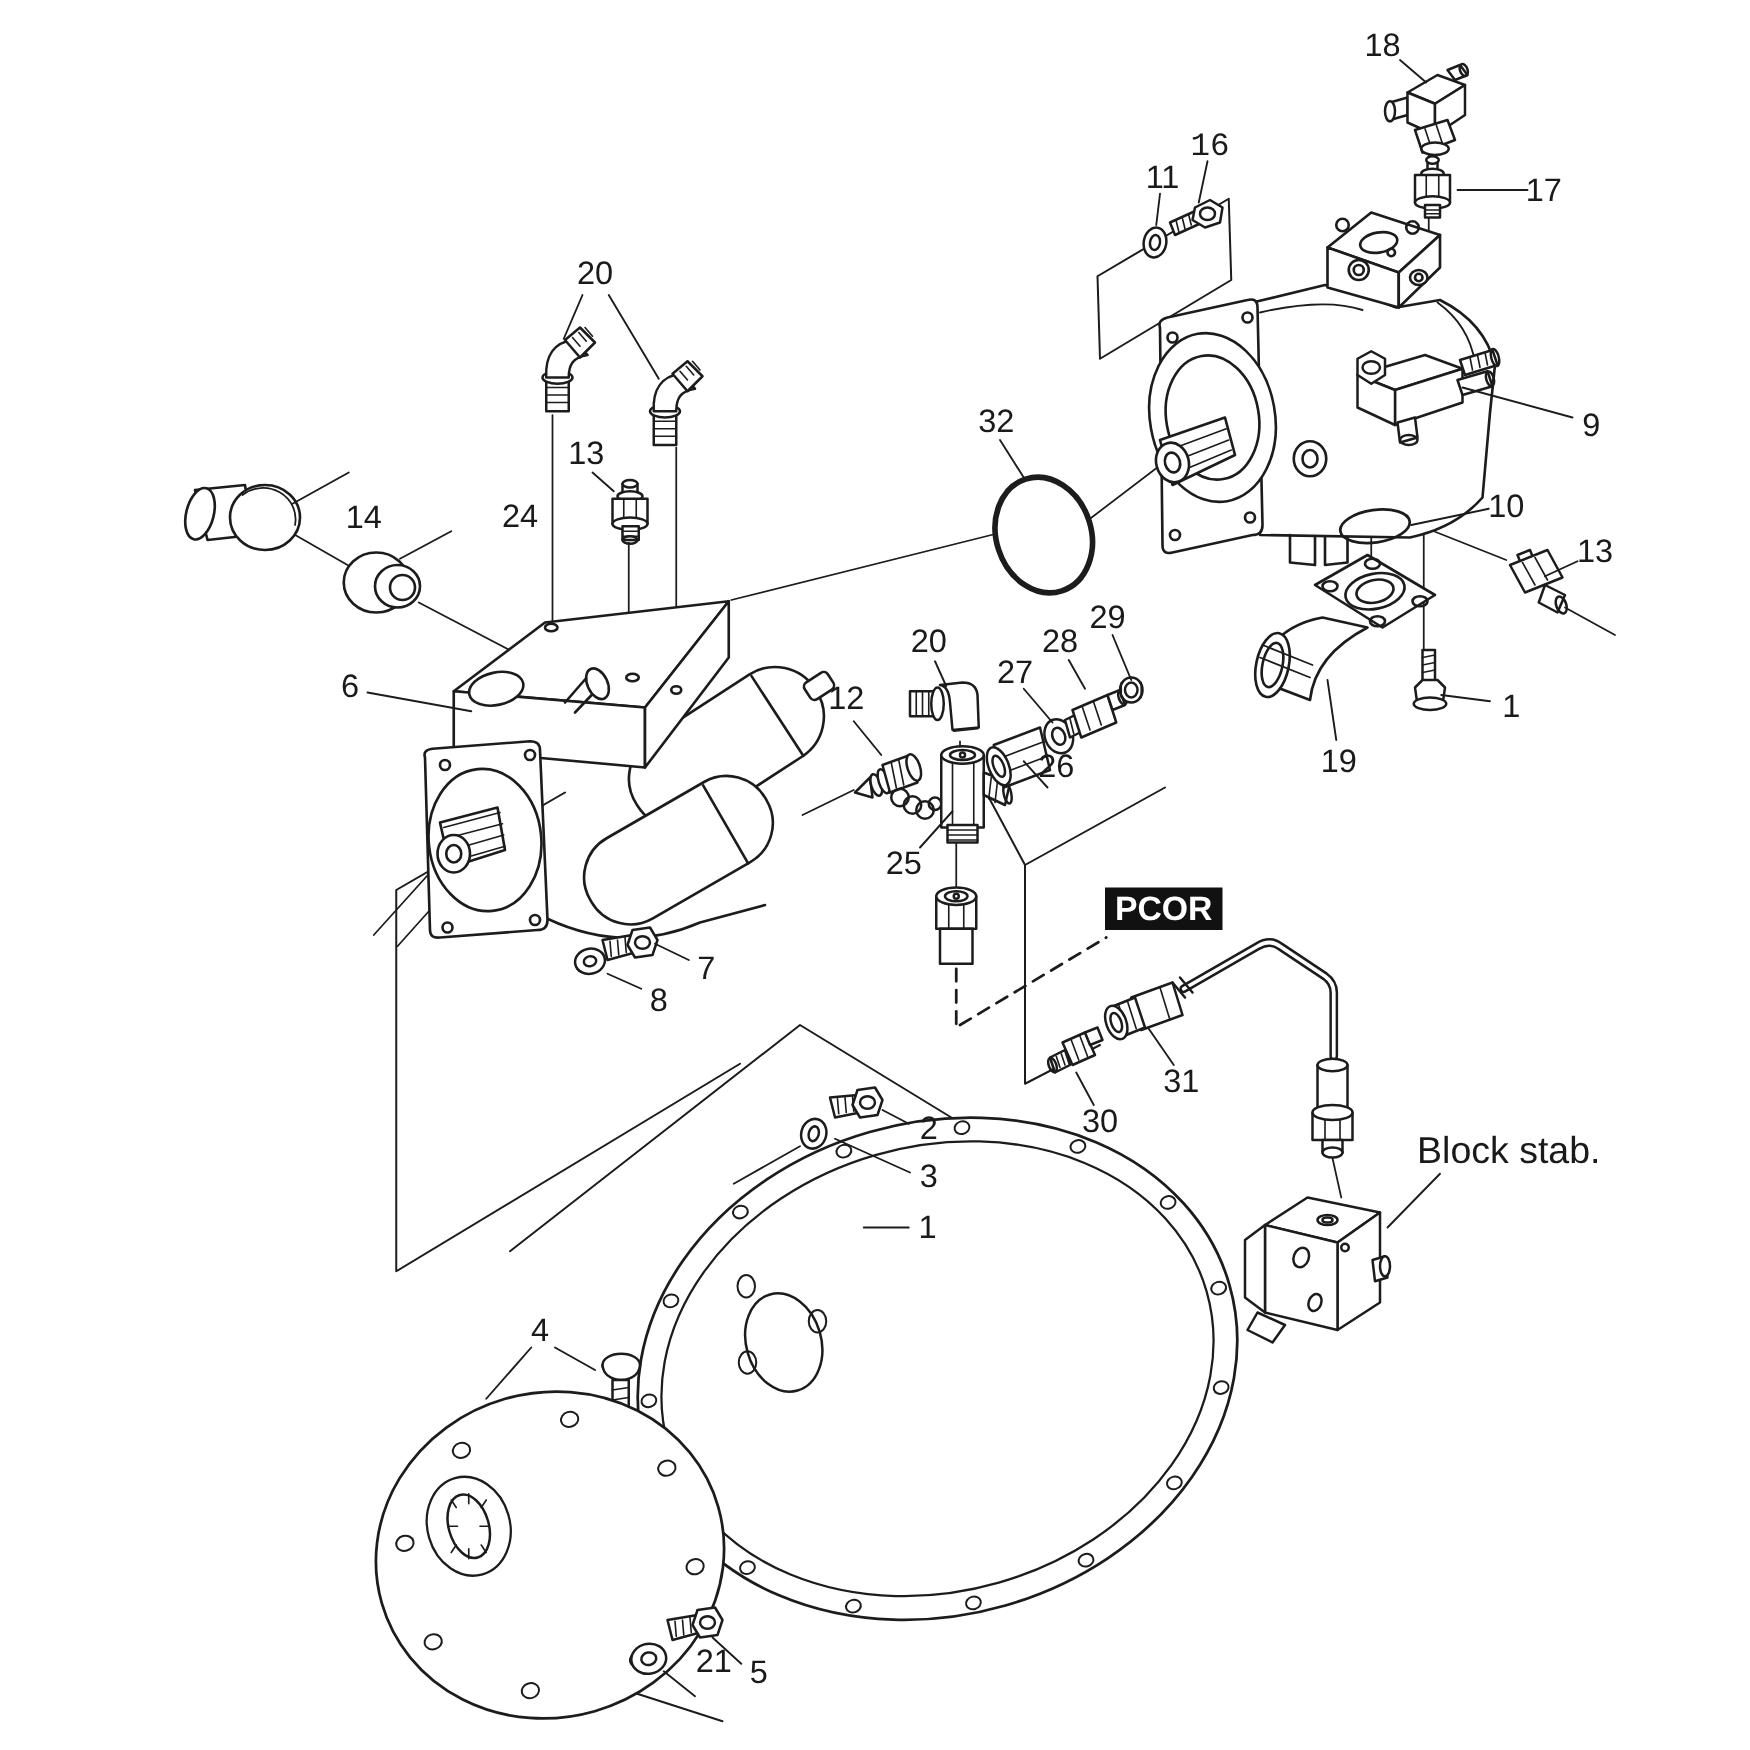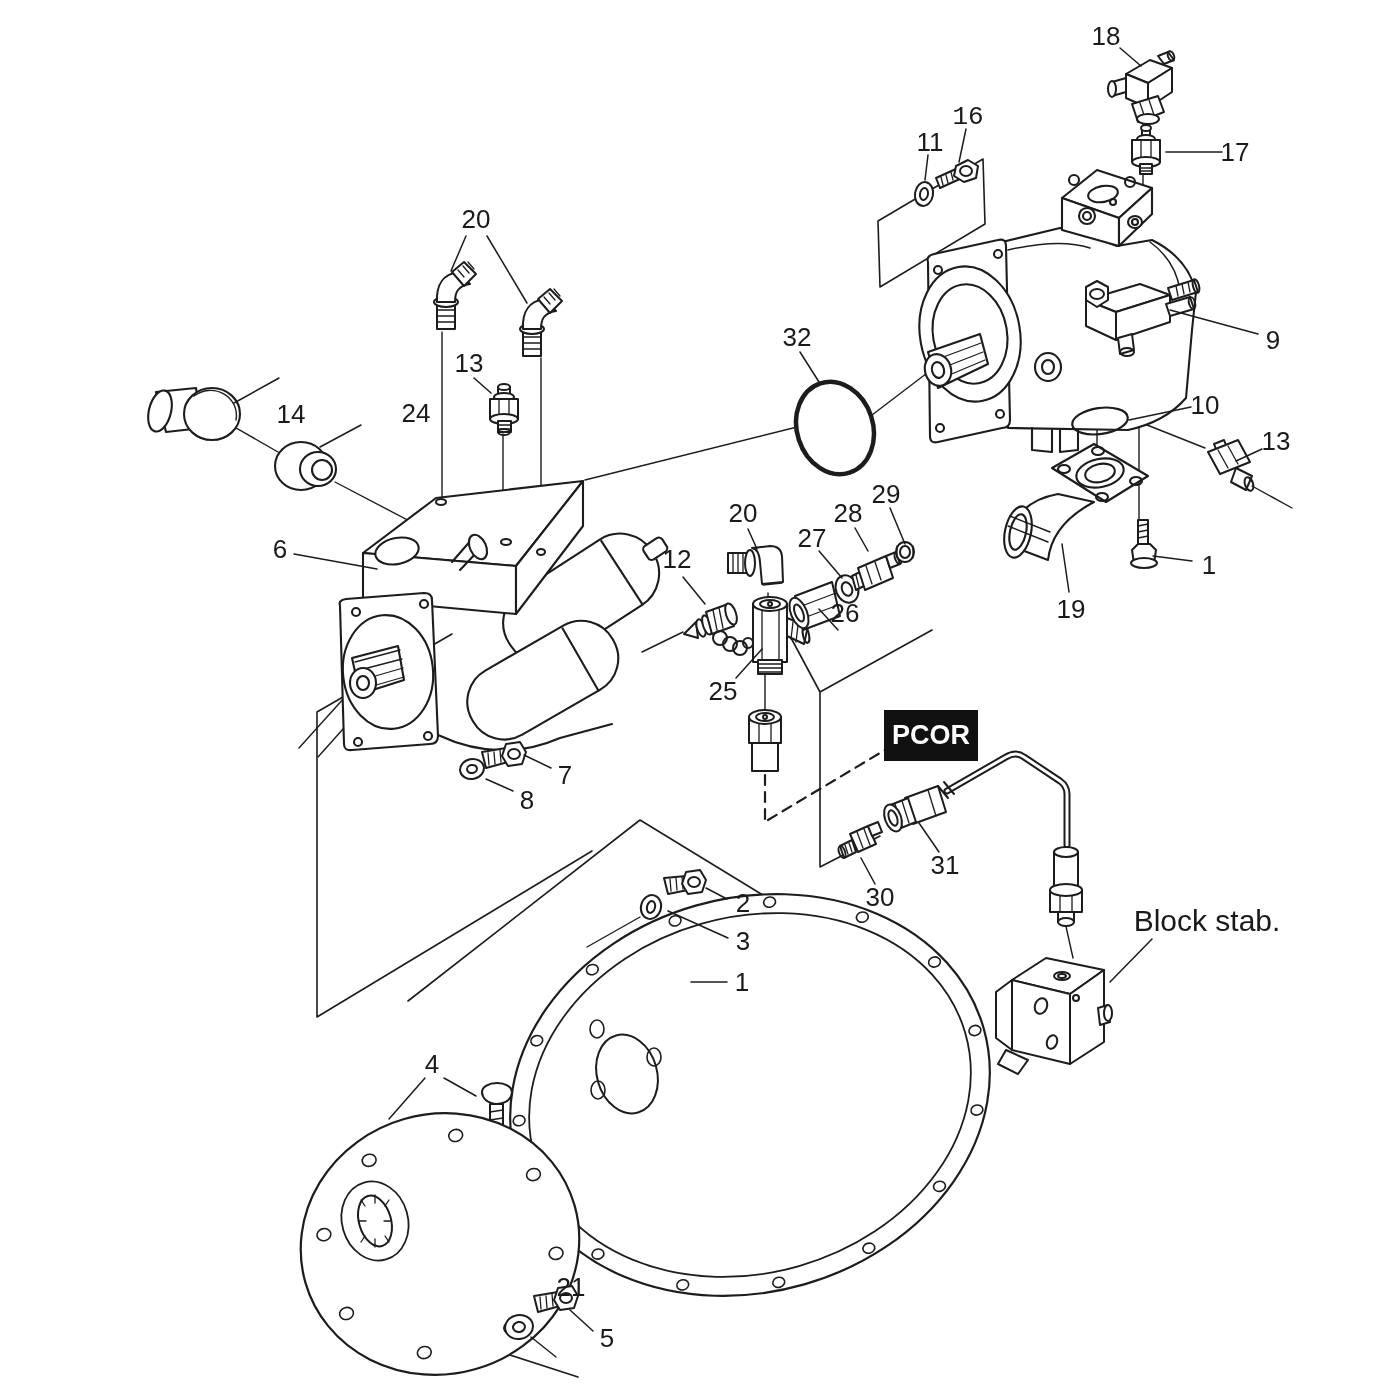--- a/index.html
+++ b/index.html
@@ -1,21 +1,21 @@
 <!DOCTYPE html>
 <html><head>
 <meta charset="utf-8">
 <style>
   html,body{margin:0;padding:0;background:#fff;}
   #stage{position:relative;width:1400px;height:1400px;background:#fff;overflow:hidden;
          font-family:"Liberation Sans", sans-serif;}
   #art{position:absolute;left:0;top:0;}
   .callout{position:absolute;transform:translate(-50%,-50%);font-size:26px;color:#1a1a1a;
            font-family:"Liberation Sans",sans-serif;letter-spacing:0px;white-space:nowrap;}
-  .badge{position:absolute;left:884px;top:710px;width:94px;height:51px;background:#111;
+  .badge{position:absolute;left:884px;top:710px;width:94px;height:34px;background:#111;
          color:#fff;font-weight:bold;font-size:27px;display:flex;align-items:center;
          justify-content:center;font-family:"Liberation Sans",sans-serif;}
   .note{position:absolute;left:1207px;top:921px;transform:translate(-50%,-50%);
         font-size:30px;color:#1a1a1a;white-space:nowrap;}
 </style>
 </head>
 <body>
 
 <div id="stage">
 <svg id="art" width="1400" height="1400" viewBox="0 0 1400 1400">
@@ -485,21 +485,21 @@
       <div class="callout" style="left: 469px; top: 363px;">13</div>
       <div class="callout" style="left: 1276px; top: 441px;">13</div>
       <div class="callout" style="left: 291px; top: 382px; margin-top: 32px;">14</div>
       <div class="callout" style="left: 1209px; top: 565px;">1</div>
       <div class="callout" style="left: 968px; top: 117px; font-family: Liberation Mono, monospace;">16</div>
       <div class="callout" style="left: 1235px; top: 152px;">17</div>
       <div class="callout" style="left: 1106px; top: 36px;">18</div>
       <div class="callout" style="left: 1071px; top: 609px;">19</div>
       <div class="callout" style="left: 476px; top: 219px;">20</div>
       <div class="callout" style="left: 743px; top: 513px;">20</div>
-      <div class="callout" style="left: 571px; top: 1287px;">21</div>
+      <div class="callout" style="left: 571px; top: 1329px;">21</div>
       <div class="callout" style="left: 375px; top: 413px; margin-left: 41px;">24</div>
       <div class="callout" style="left: 723px; top: 691px;">25</div>
       <div class="callout" style="left: 845px; top: 613px;">26</div>
       <div class="callout" style="left: 812px; top: 538px;">27</div>
       <div class="callout" style="left: 848px; top: 513px;">28</div>
       <div class="callout" style="left: 886px; top: 494px;">29</div>
       <div class="callout" style="left: 880px; top: 897px;">30</div>
       <div class="callout" style="left: 945px; top: 865px;">31</div>
       <div class="callout" style="left: 797px; top: 337px;">32</div>
     </div>

